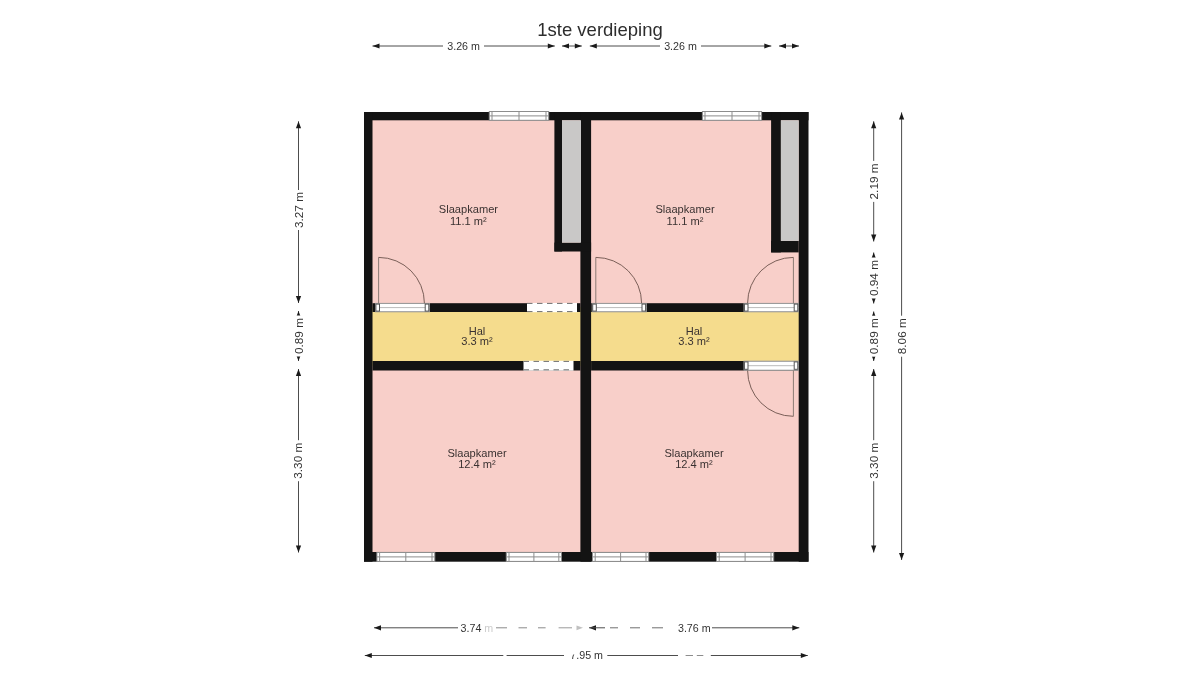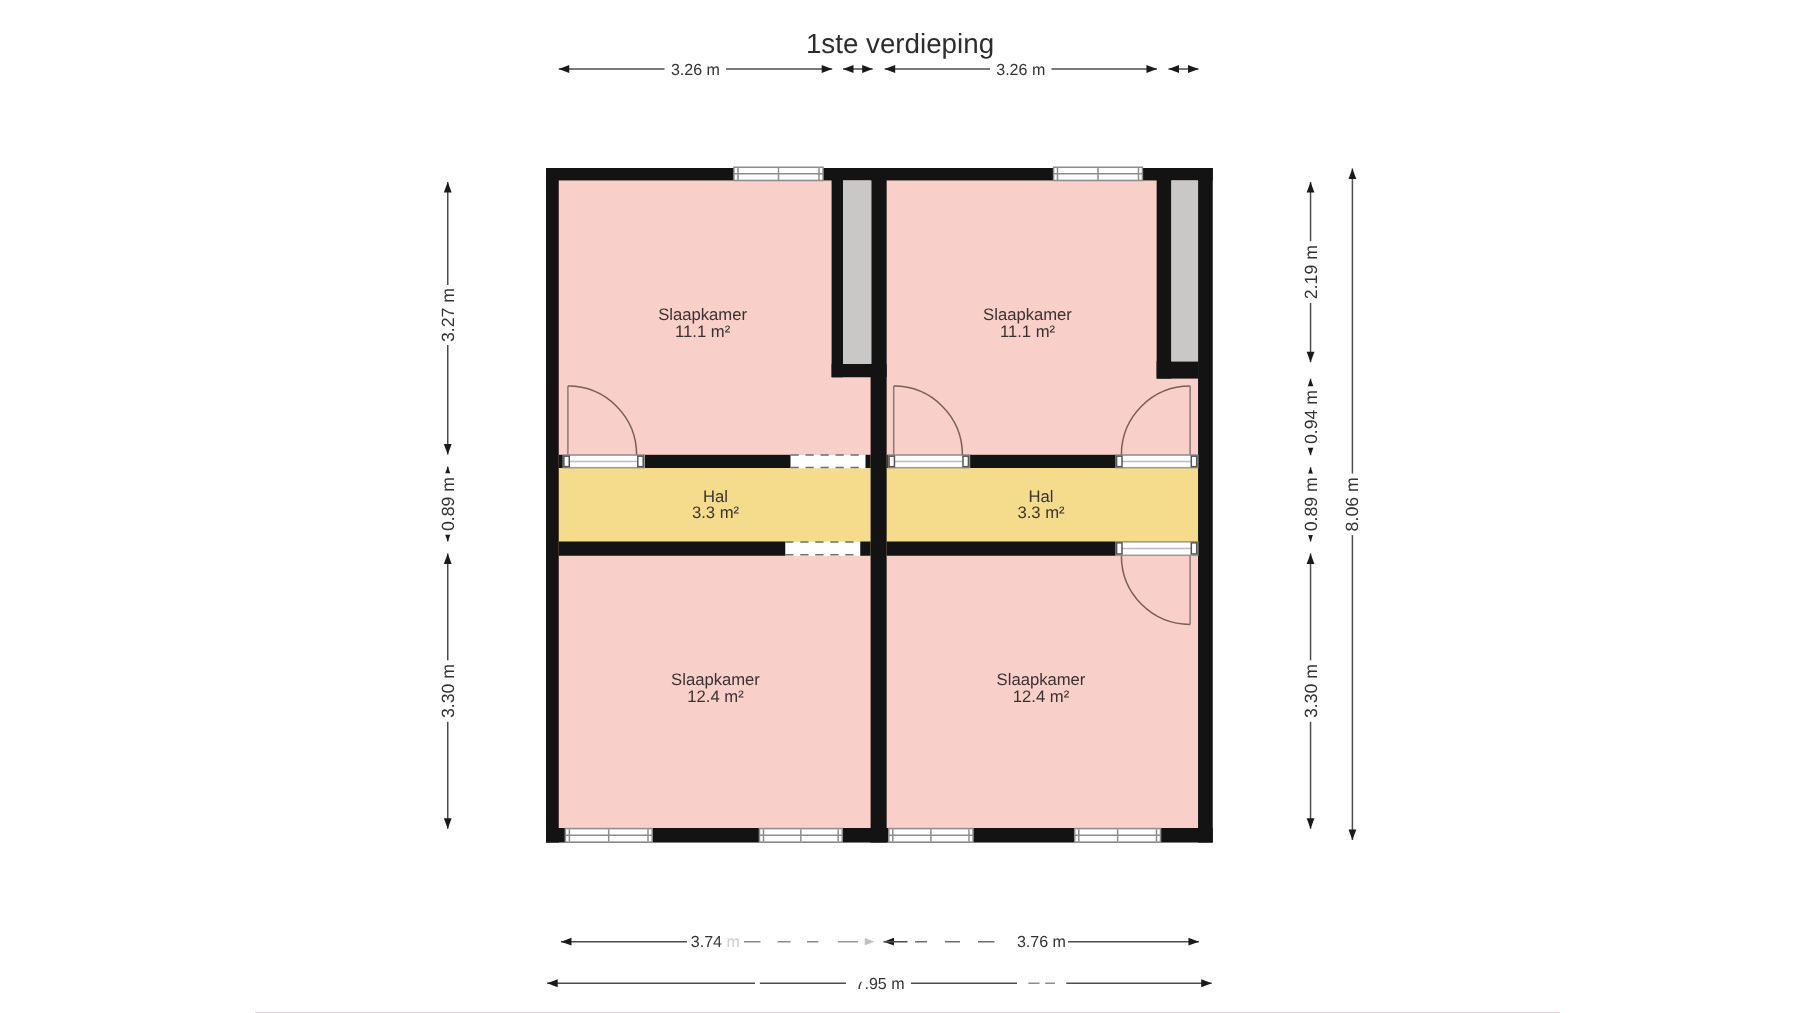--- a/index.html
+++ b/index.html
@@ -1,16 +1,16 @@
 <!DOCTYPE html>
 <html><head>
 <meta charset="utf-8">
 <style>
   html,body{margin:0;padding:0;background:#ffffff;}
-  #page{width:1040px;height:675px;position:relative;overflow:hidden;background:#be185d;}
+  #page{width:1040px;height:675px;position:relative;overflow:hidden;background:#a21caf;}
   text{font-family:"Liberation Sans",sans-serif;}
 </style>
 </head>
 <body>
 <div id="page">
 <svg width="1200" height="675" viewBox="0 0 1200 675" xmlns="http://www.w3.org/2000/svg">
 <rect x="0" y="0" width="1200" height="675" fill="#ffffff"></rect>
 
 <text x="600" y="35.5" font-size="18.5" fill="#2d2d2d" text-anchor="middle">1ste verdieping</text>
 

